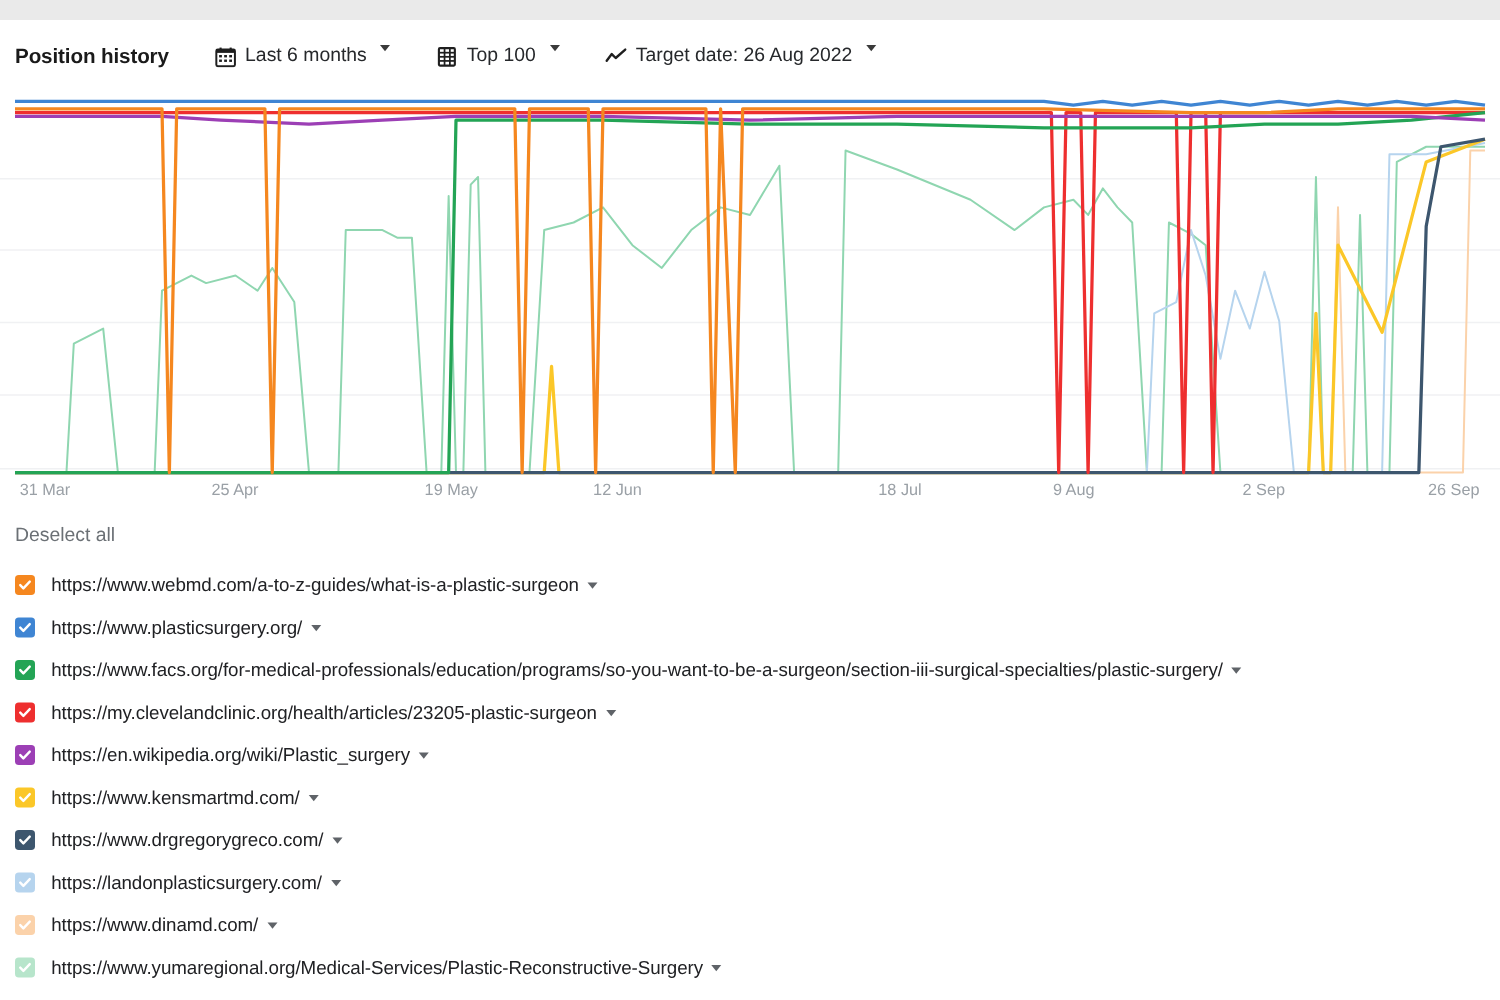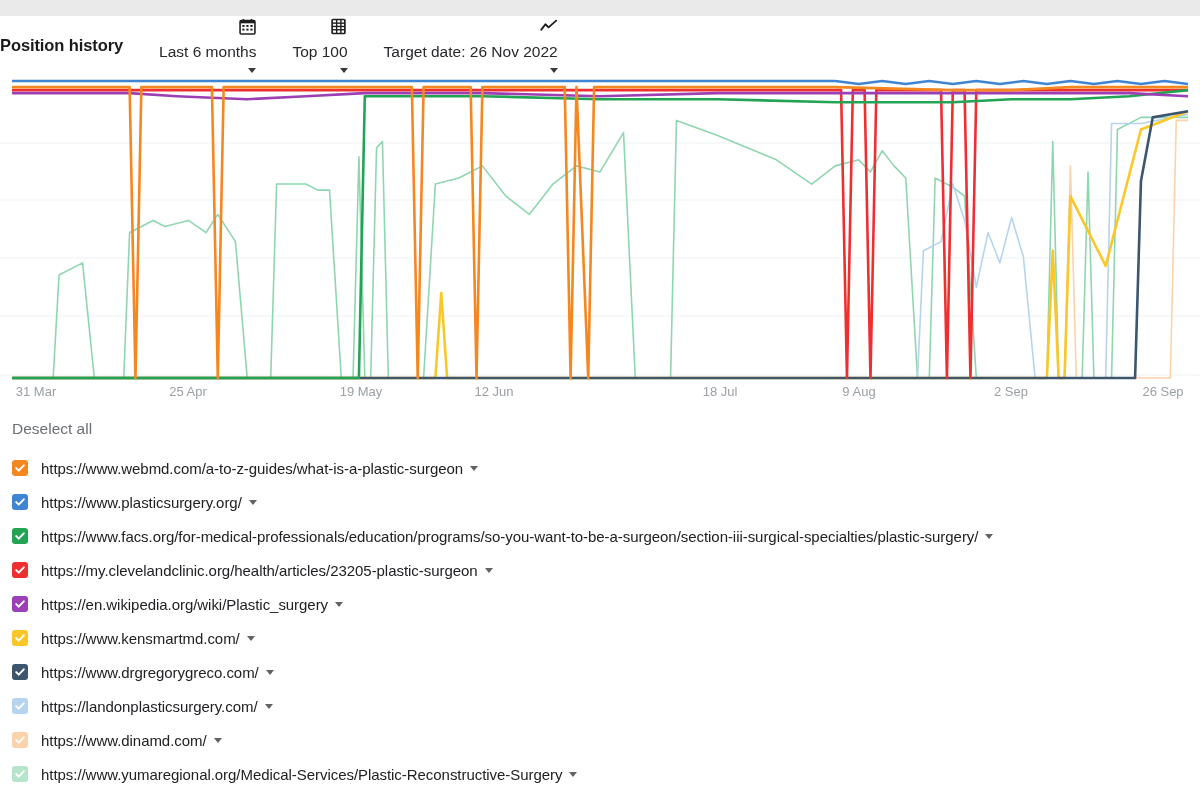--- a/index.html
+++ b/index.html
@@ -15,30 +15,30 @@
 
   
   .top-strip {
     position: absolute; left: 0; top: 0; width: 1200px; height: 16px;
     background: #eaeaea;
   }
 
   
   .toolbar {
     position: absolute; left: 0; top: 16px; width: 1200px; height: 58px;
-    display: flex; align-items: center; gap: 0;
+    display: flex; align-items: center; padding-left: 12px; gap: 0;
     background: #ffffff;
   }
   .panel-title {
     font-size: 16.5px; font-weight: bold; color: #1a1a1a;
     letter-spacing: -0.1px; white-space: nowrap;
   }
   .tool-group {
-    display: flex; align-items: flex-end; gap: 7px;
-    margin-left: 36px; cursor: pointer; white-space: nowrap; flex-direction: column;
+    display: flex; align-items: flex-start; gap: 7px;
+    margin-left: 36px; cursor: pointer; white-space: nowrap;
   }
   .tool-group:first-of-type { margin-left: 36px; }
   .tool-label { font-size: 15.5px; color: #26282b; }
   .caret {
     display: inline-block; width: 0; height: 0; margin-left: 4px;
     border-left: 4.5px solid transparent;
     border-right: 4.5px solid transparent;
     border-top: 5.5px solid #3a3a3a;
   }
   .ticon { display:inline-flex; align-items:center; justify-content:center; width:18px; height:18px; }
@@ -134,21 +134,21 @@
       <span class="tool-label">Top 100</span>
       <span class="caret"></span>
     </div>
 
     <div class="tool-group">
       <span class="ticon">
         <svg width="19" height="17" viewBox="0 0 20 16">
           <path d="M1.5 11.5 L6 5.5 L9.5 9 L18 1.5" fill="none" stroke="#1f1f1f" stroke-width="2.1" stroke-linecap="round" stroke-linejoin="round"></path>
         </svg>
       </span>
-      <span class="tool-label">Target date: 26 Nov 2022</span>
+      <span class="tool-label">Target date: 26 Aug 2022</span>
       <span class="caret"></span>
     </div>
   </div>
 
   <div class="chart-wrap">
     <svg class="chart-svg" id="chart-svg" viewBox="0 0 1200 310" preserveAspectRatio="none">
       <g id="gridlines">
           <line x1="0" x2="1200" y1="69" y2="69" stroke="#f0f1f3" stroke-width="1.2"></line>
           <line x1="0" x2="1200" y1="126" y2="126" stroke="#f0f1f3" stroke-width="1.2"></line>
           <line x1="0" x2="1200" y1="184" y2="184" stroke="#f0f1f3" stroke-width="1.2"></line>

